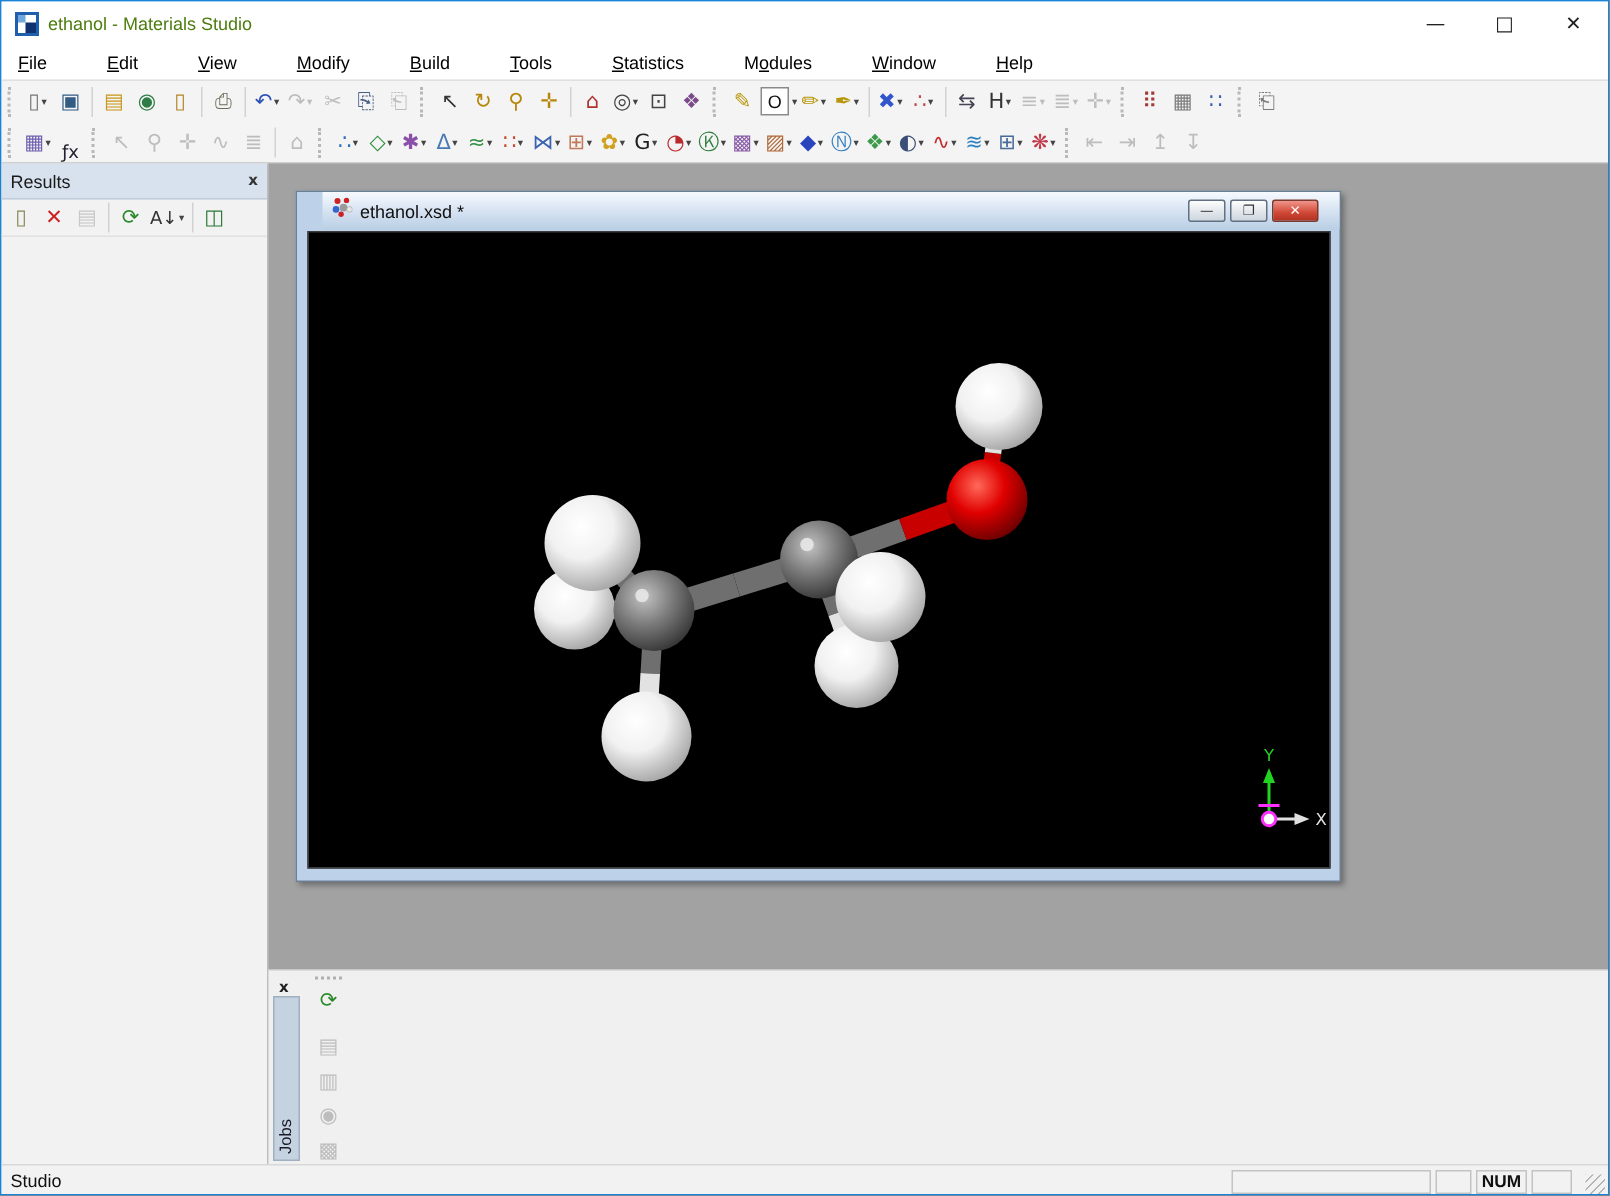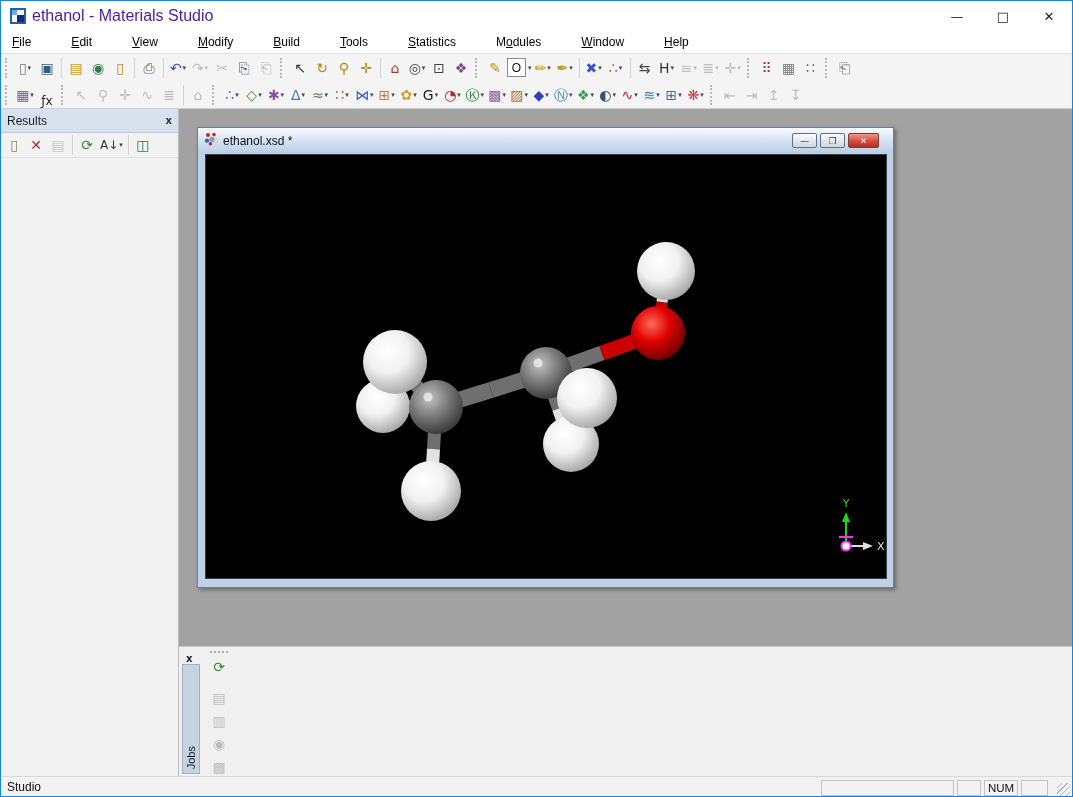--- a/index.html
+++ b/index.html
@@ -7,21 +7,21 @@
   #win{
     position:relative;width:1073px;height:797px;background:#ffffff;
     border:1px solid #1883d7;overflow:hidden;
     font-family:"Liberation Sans","DejaVu Sans",sans-serif;color:#111;
   }
   
   #titlebar{position:absolute;left:0;top:0;width:100%;height:30px;background:#fff;display:flex;align-items:center;}
   #app-logo{width:16px;height:16px;margin:0 6px 0 9px;position:relative;border:2px solid #1f5fae;background:#fff;}
   #app-logo::after{content:"";position:absolute;right:0;bottom:0;width:7px;height:7px;background:#10306e;}
   #app-logo::before{content:"";position:absolute;left:0;top:0;width:5px;height:5px;background:#6fa8dc;}
-  #title-text{font-size:16px;color:#4c1d95;}
+  #title-text{font-size:12px;color:#4d7c0f;}
   #win-controls{margin-left:auto;display:flex;height:30px;}
   .wc{width:46px;height:30px;display:flex;align-items:center;justify-content:center;font-size:13px;color:#222;font-family:"DejaVu Sans",sans-serif;}
   
   #menubar{position:absolute;left:0;top:30px;width:100%;height:22px;background:#fff;display:flex;align-items:center;padding-left:3px;gap:24px;}
   .menu-item{font-size:12px;padding:3px 8px;color:#000;}
   .menu-item u{text-decoration:underline;}
   
   .tbrow{position:absolute;left:0;width:100%;height:28px;background:#f4f4f4;display:flex;align-items:center;overflow:hidden;padding-left:1px;}
   #tb1{top:52px;border-top:1px solid #e0e0e0;}
   #tb2{top:80px;border-bottom:1px solid #cfcfcf;}
@@ -45,21 +45,21 @@
   .tree-row{display:flex;align-items:center;height:19px;font-size:12px;}
   .tree-root-label{font-weight:bold;margin-left:5px;}
   .tree-child-label{margin-left:5px;background:#edf3fa;padding:0 3px;}
   .tree-connector{width:14px;height:14px;margin-left:9px;border-left:1px dotted #9a9a9a;border-bottom:1px dotted #9a9a9a;margin-bottom:8px;}
   #tree-root-icon{width:14px;height:14px;margin-left:4px;position:relative;border:2px solid #1f5fae;background:#fff;flex:0 0 auto;}
   #tree-root-icon::after{content:"";position:absolute;right:0;bottom:0;width:6px;height:6px;background:#10306e;}
   .mol-mini{flex:0 0 auto;}
   
   #workspace{position:absolute;left:178px;top:0;right:0;height:537px;background:#a2a2a2;}
   #doc-window{position:absolute;left:18px;top:18px;width:697px;height:461px;background:#bdd2e8;border:1px solid #6d7f92;box-shadow:2px 2px 4px rgba(0,0,0,.35);}
-  #doc-titlebar{height:25px;background:linear-gradient(#f6fafe,#d4e1f1 55%,#b9cfe4);display:flex;align-items:center;padding:0 6px;}
+  #doc-titlebar{height:25px;background:linear-gradient(#f6fafe,#d4e1f1 55%,#b9cfe4);display:flex;align-items:center;padding:0 6px;margin-left:17px;}
   #doc-title{font-size:12px;color:#101010;margin-left:5px;}
   #doc-buttons{margin-left:auto;display:flex;gap:3px;padding-right:8px;}
   .docbtn{width:25px;height:15px;border:1px solid #62707f;border-radius:2px;display:flex;align-items:center;justify-content:center;font-size:9px;color:#333;background:linear-gradient(#fdfdfd,#cdd5de);font-family:"DejaVu Sans",sans-serif;}
   .docbtn.close{width:31px;background:linear-gradient(#f0948a,#d04835 60%,#b23222);color:#fff;font-weight:bold;border-color:#7a3a30;}
   #viewer{position:absolute;left:7px;top:26px;width:682px;height:425px;background:#000;border:1px solid #3c3c3c;}
   #viewer svg{display:block;}
   
   #jobs-panel{position:absolute;left:178px;top:537px;right:0;height:130px;background:#f0f0f0;border-top:1px solid #c8c8c8;}
   #jobs-close{position:absolute;left:7px;top:6px;font-size:10px;font-weight:bold;color:#222;font-family:"DejaVu Sans",sans-serif;}
   #jobs-tab{position:absolute;left:3px;top:17px;bottom:2px;width:18px;background:#c5d2e0;border:1px solid #9fb0c0;display:flex;align-items:flex-end;justify-content:center;padding-bottom:4px;}
@@ -500,18 +500,18 @@
             <span class="g" style="color: rgb(189, 189, 189);">▩</span>
           </div>
         </div>
     </div>
   </div>
 
   <div id="statusbar">
     <span id="status-msg">Studio</span>
     <div class="sb-box" style="left:820px;width:133px;"></div>
     <div class="sb-box" style="left:956px;width:24px;"></div>
-    <div class="sb-box" style="left:983px;width:34px;">NUM</div>
+    <div class="sb-box" style="left:983px;width:34px;font-weight:bold;">NUM</div>
     <div class="sb-box" style="left:1020px;width:27px;"></div>
     <div id="sb-grip"></div>
   </div>
 
 </div>
 
 </body></html>

